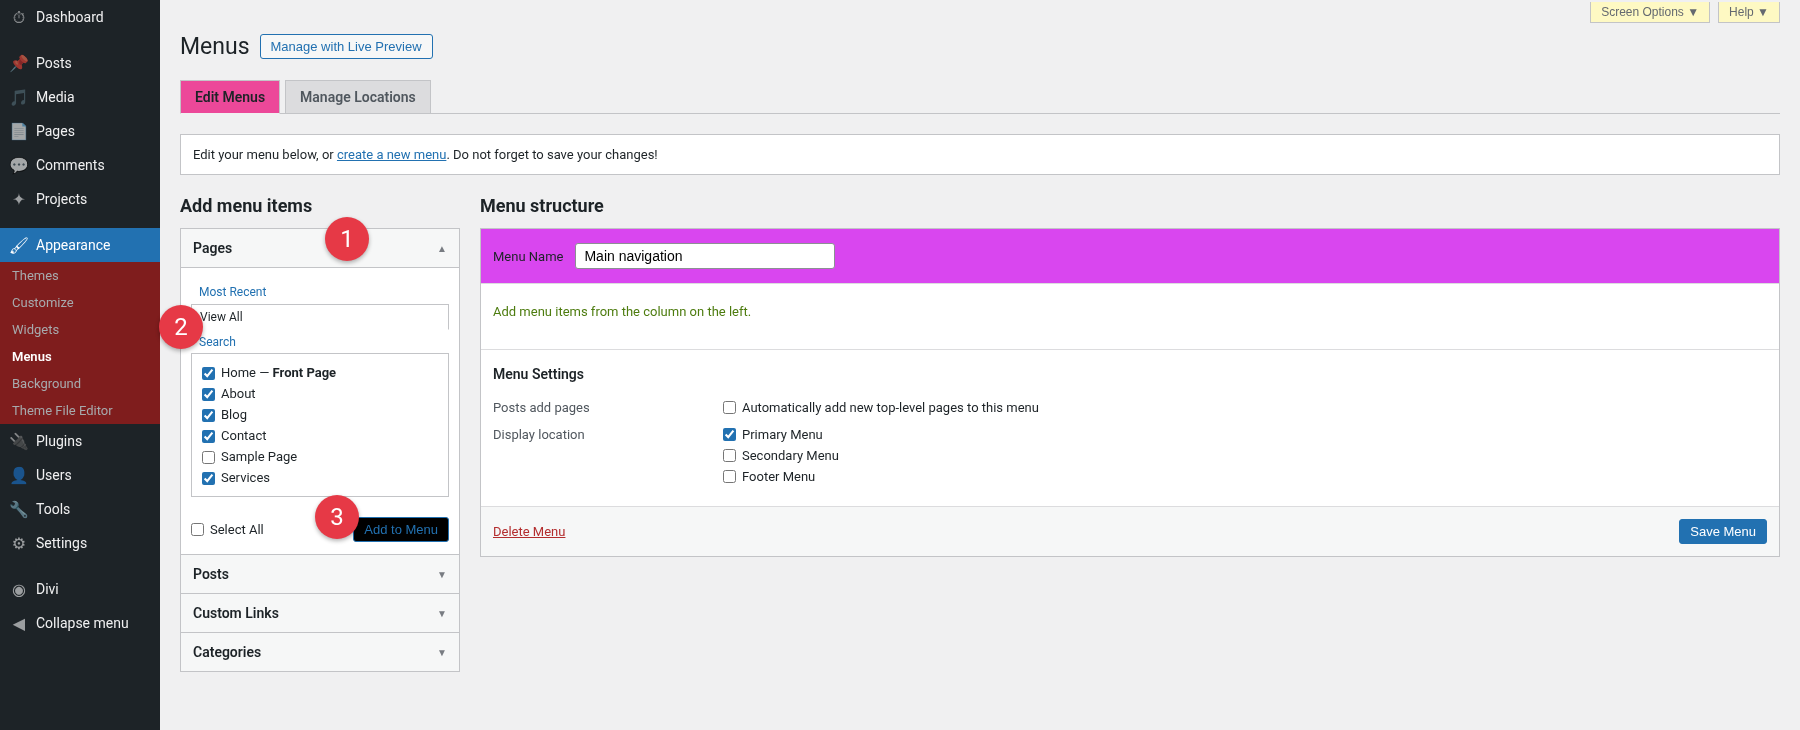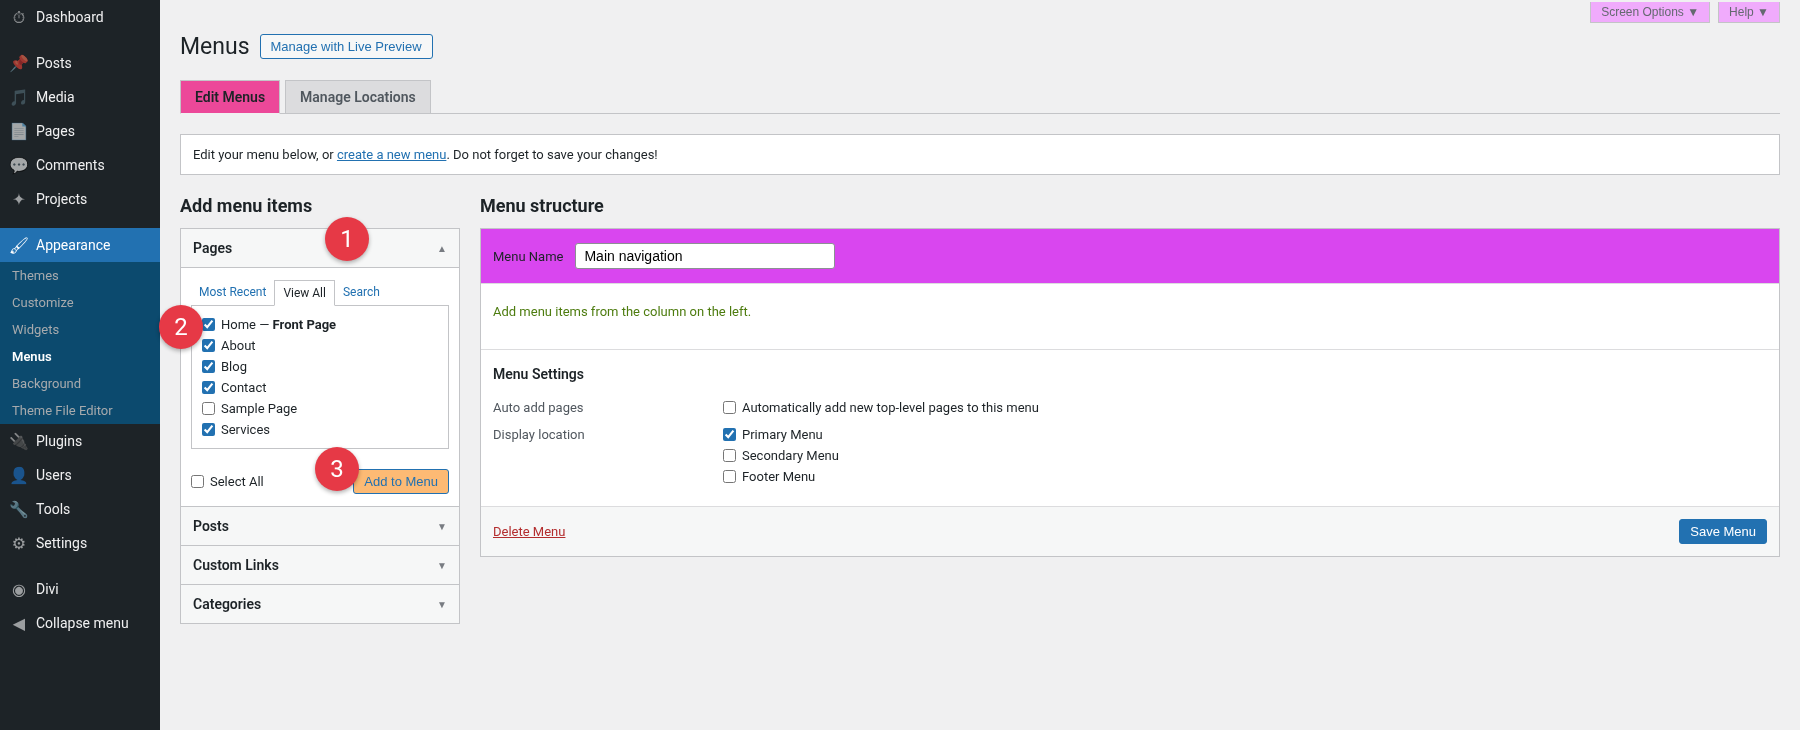--- a/index.html
+++ b/index.html
@@ -6,30 +6,30 @@
 body { font-family: -apple-system, BlinkMacSystemFont, "Segoe UI", Roboto, sans-serif; font-size: 13px; color: #1d2327; background: #f0f0f1; }
 a { color: #2271b1; text-decoration: underline; cursor: pointer; }
 
 .app { display: flex; width: 1800px; min-height: 730px; }
 
 
 .sidebar { width: 160px; background: #1d2327; color: #f0f0f1; font-size: 14px; }
 .side-item { display: flex; align-items: center; padding: 8px 10px; color: #f0f0f1; cursor: pointer; gap: 8px; }
 .side-item.current { background: #2271b1; color: #fff; position: relative; }
 .side-item.current::after { content: ""; position: absolute; right: -8px; top: 50%; margin-top: -8px; border: 8px solid transparent; border-right-color: #f0f0f1; }
-.side-sub { background: #0c4a6e; }
+.side-sub { background: #7f1d1d; }
 .side-sub .sub-item { padding: 6px 12px; color: #a7aaad; font-size: 13px; cursor: pointer; }
 .side-sub .sub-item.active { color: #fff; font-weight: 600; }
 .side-sep { height: 12px; }
 .icon { width: 18px; height: 18px; display: inline-flex; align-items: center; justify-content: center; opacity: .6; font-size: 16px; }
 
 
 .main { flex: 1; padding: 0 20px 30px; }
 .topbar { display: flex; justify-content: flex-end; gap: 8px; padding-top: 2px; }
-.screen-btn { background: #f0abfc; border: 1px solid #c3c4c7; border-top: none; padding: 3px 10px; font-size: 12px; color: #646970; cursor: pointer; }
+.screen-btn { background: #fef9c3; border: 1px solid #c3c4c7; border-top: none; padding: 3px 10px; font-size: 12px; color: #646970; cursor: pointer; }
 
 .heading-row { display: flex; align-items: center; gap: 10px; margin-top: 10px; }
 h1 { font-size: 23px; font-weight: 400; }
 .page-action { border: 1px solid #2271b1; color: #2271b1; background: #f6f7f7; padding: 4px 10px; font-size: 13px; border-radius: 3px; cursor: pointer; }
 
 .nav-tabs { margin-top: 20px; border-bottom: 1px solid #c3c4c7; display: flex; }
 .nav-tab { padding: 8px 14px; background: #dcdcde; border: 1px solid #c3c4c7; border-bottom: none; margin-right: 5px; font-size: 14px; font-weight: 600; color: #50575e; cursor: pointer; }
 .nav-tab.active { background: #ec4899; border-bottom: 1px solid #f0f0f1; margin-bottom: -1px; color: #1d2327; }
 
 .notice { background: #fff; border: 1px solid #c3c4c7; padding: 12px; margin-top: 20px; font-size: 13px; }
@@ -39,31 +39,31 @@
 .col-right { flex: 1; }
 
 h2 { font-size: 18px; font-weight: 700; margin-bottom: 12px; }
 
 .accordion { border: 1px solid #c3c4c7; background: #fff; margin-bottom: -1px; }
 .acc-head { background: #f6f7f7; border-bottom: 1px solid #c3c4c7; padding: 11px 12px; font-size: 14px; font-weight: 600; display: flex; justify-content: space-between; align-items: center; cursor: pointer; }
 .acc-head.collapsed { border-bottom: none; }
 .acc-caret { font-size: 10px; color: #787c82; }
 .acc-body { padding: 0; }
 
-.inner-tabs { display: flex; gap: 0; padding: 12px 10px 0; font-size: 12px; }
+.inner-tabs { display: flex; gap: 0; padding: 12px 10px 0; font-size: 12px; flex-direction: column; }
 .inner-tab { padding: 5px 8px; color: #2271b1; cursor: pointer; }
 .inner-tab.active { border: 1px solid #c3c4c7; border-bottom-color: #fff; background: #fff; color: #1d2327; position: relative; z-index: 2; }
 
 .page-list { border: 1px solid #c3c4c7; margin: -1px 10px 10px; padding: 8px 10px; position: relative; z-index: 1; }
-.page-row { display: flex; align-items: center; gap: 6px; padding: 3px 0; font-size: 13px; }
+.page-row { display: flex; align-items: flex-end; gap: 6px; padding: 3px 0; font-size: 13px; }
 .page-row input { margin: 0; accent-color: #2271b1; }
 
 .acc-foot { display: flex; justify-content: space-between; align-items: center; padding: 10px 10px 12px; }
 .select-all { display: flex; align-items: center; gap: 6px; font-size: 13px; }
-.btn { border: 1px solid #2271b1; color: #2271b1; background: #fdba74; padding: 4px 10px; font-size: 13px; border-radius: 3px; cursor: pointer; }
+.btn { border: 1px solid #2271b1; color: #2271b1; background: #000000; padding: 4px 10px; font-size: 13px; border-radius: 3px; cursor: pointer; }
 .btn-primary { background: #2271b1; border-color: #2271b1; color: #fff; }
 
 .menu-panel { background: #fff; border: 1px solid #c3c4c7; }
 .mp-header { padding: 14px 12px; border-bottom: 1px solid #dcdcde; display: flex; align-items: center; gap: 12px; background: #d946ef; }
 .mp-header label { font-size: 13px; }
 .mp-header input[type=text] { padding: 4px 8px; font-size: 14px; border: 1px solid #8c8f94; border-radius: 3px; width: 260px; }
 .mp-body { padding: 20px 12px 30px; font-size: 13px; color: #4d7c0f; }
 .mp-settings { border-top: 1px solid #dcdcde; padding: 16px 12px; }
 .mp-settings h3 { font-size: 14px; font-weight: 600; margin-bottom: 12px; }
 .setting-row { display: flex; padding: 6px 0; font-size: 13px; }
@@ -245,21 +245,21 @@
         <h2>Menu structure</h2>
         <div class="menu-panel">
           <div class="mp-header">
             <label>Menu Name</label>
             <input type="text" value="Main navigation" style="">
           </div>
           <div class="mp-body">Add menu items from the column on the left.</div>
           <div class="mp-settings">
             <h3>Menu Settings</h3>
             <div class="setting-row">
-              <div class="lbl">Auto add pages</div>
+              <div class="lbl">Posts add pages</div>
               <div class="opts">
                 <label class="opt">
                     <input type="checkbox" style="">
                     <span>Automatically add new top-level pages to this menu</span>
                   </label>
               </div>
             </div>
             <div class="setting-row">
               <div class="lbl">Display location</div>
               <div class="opts">

